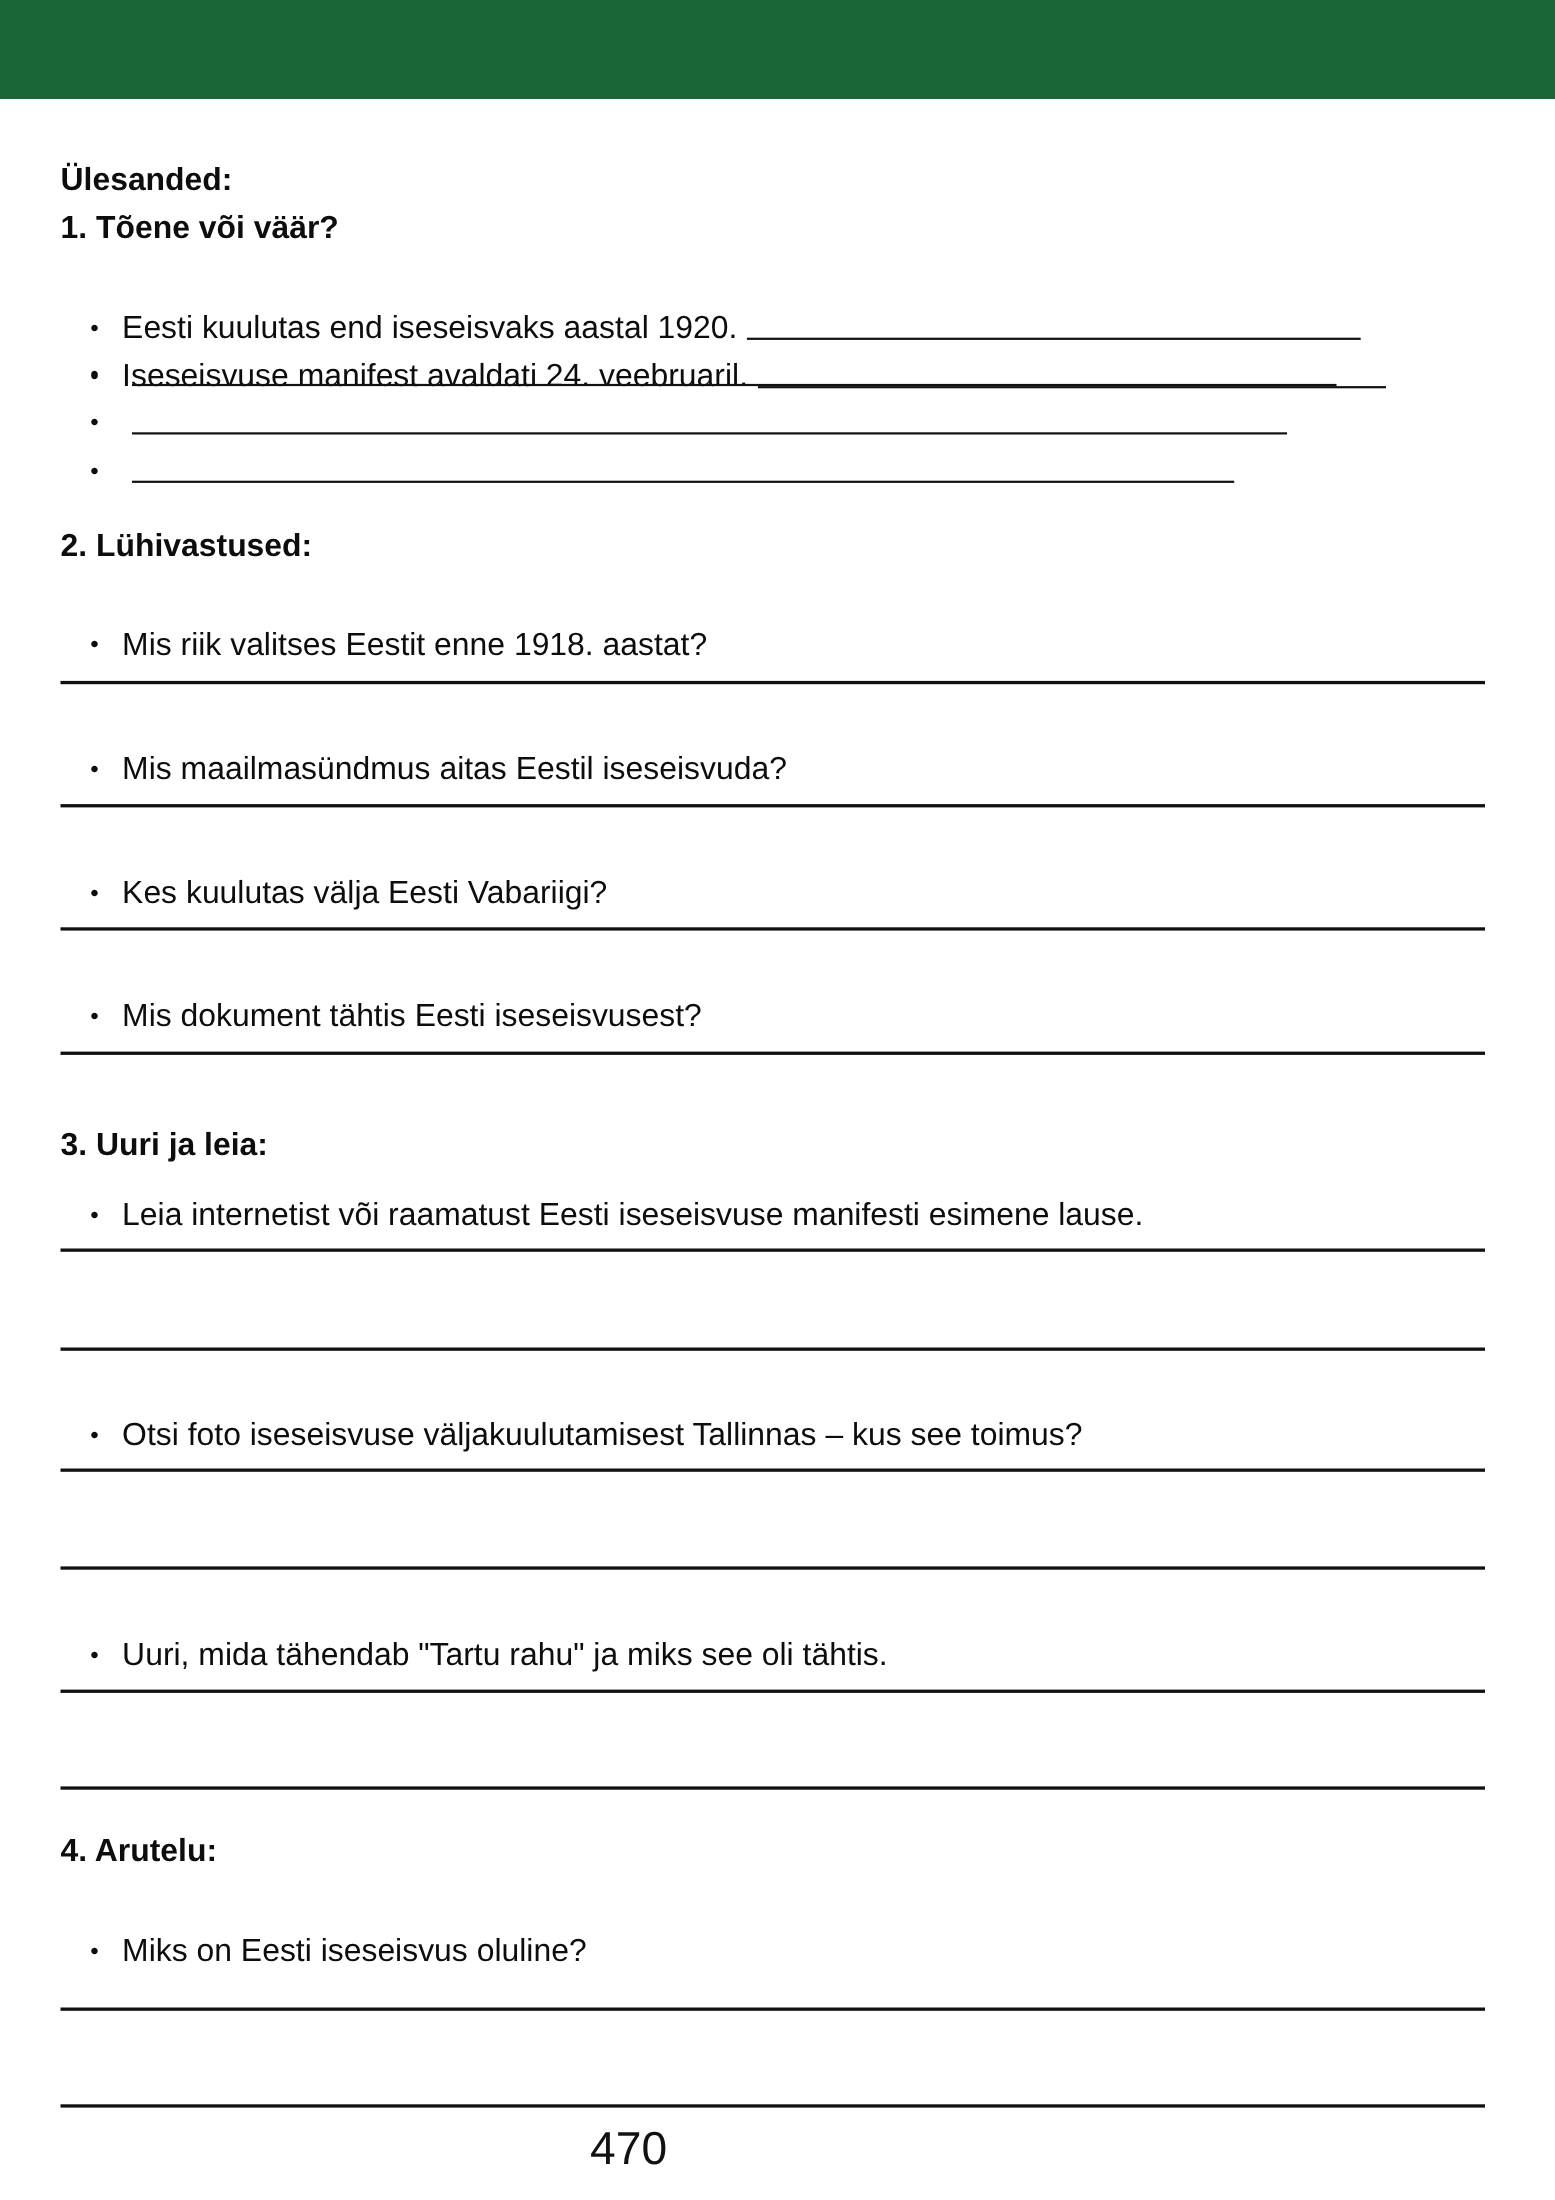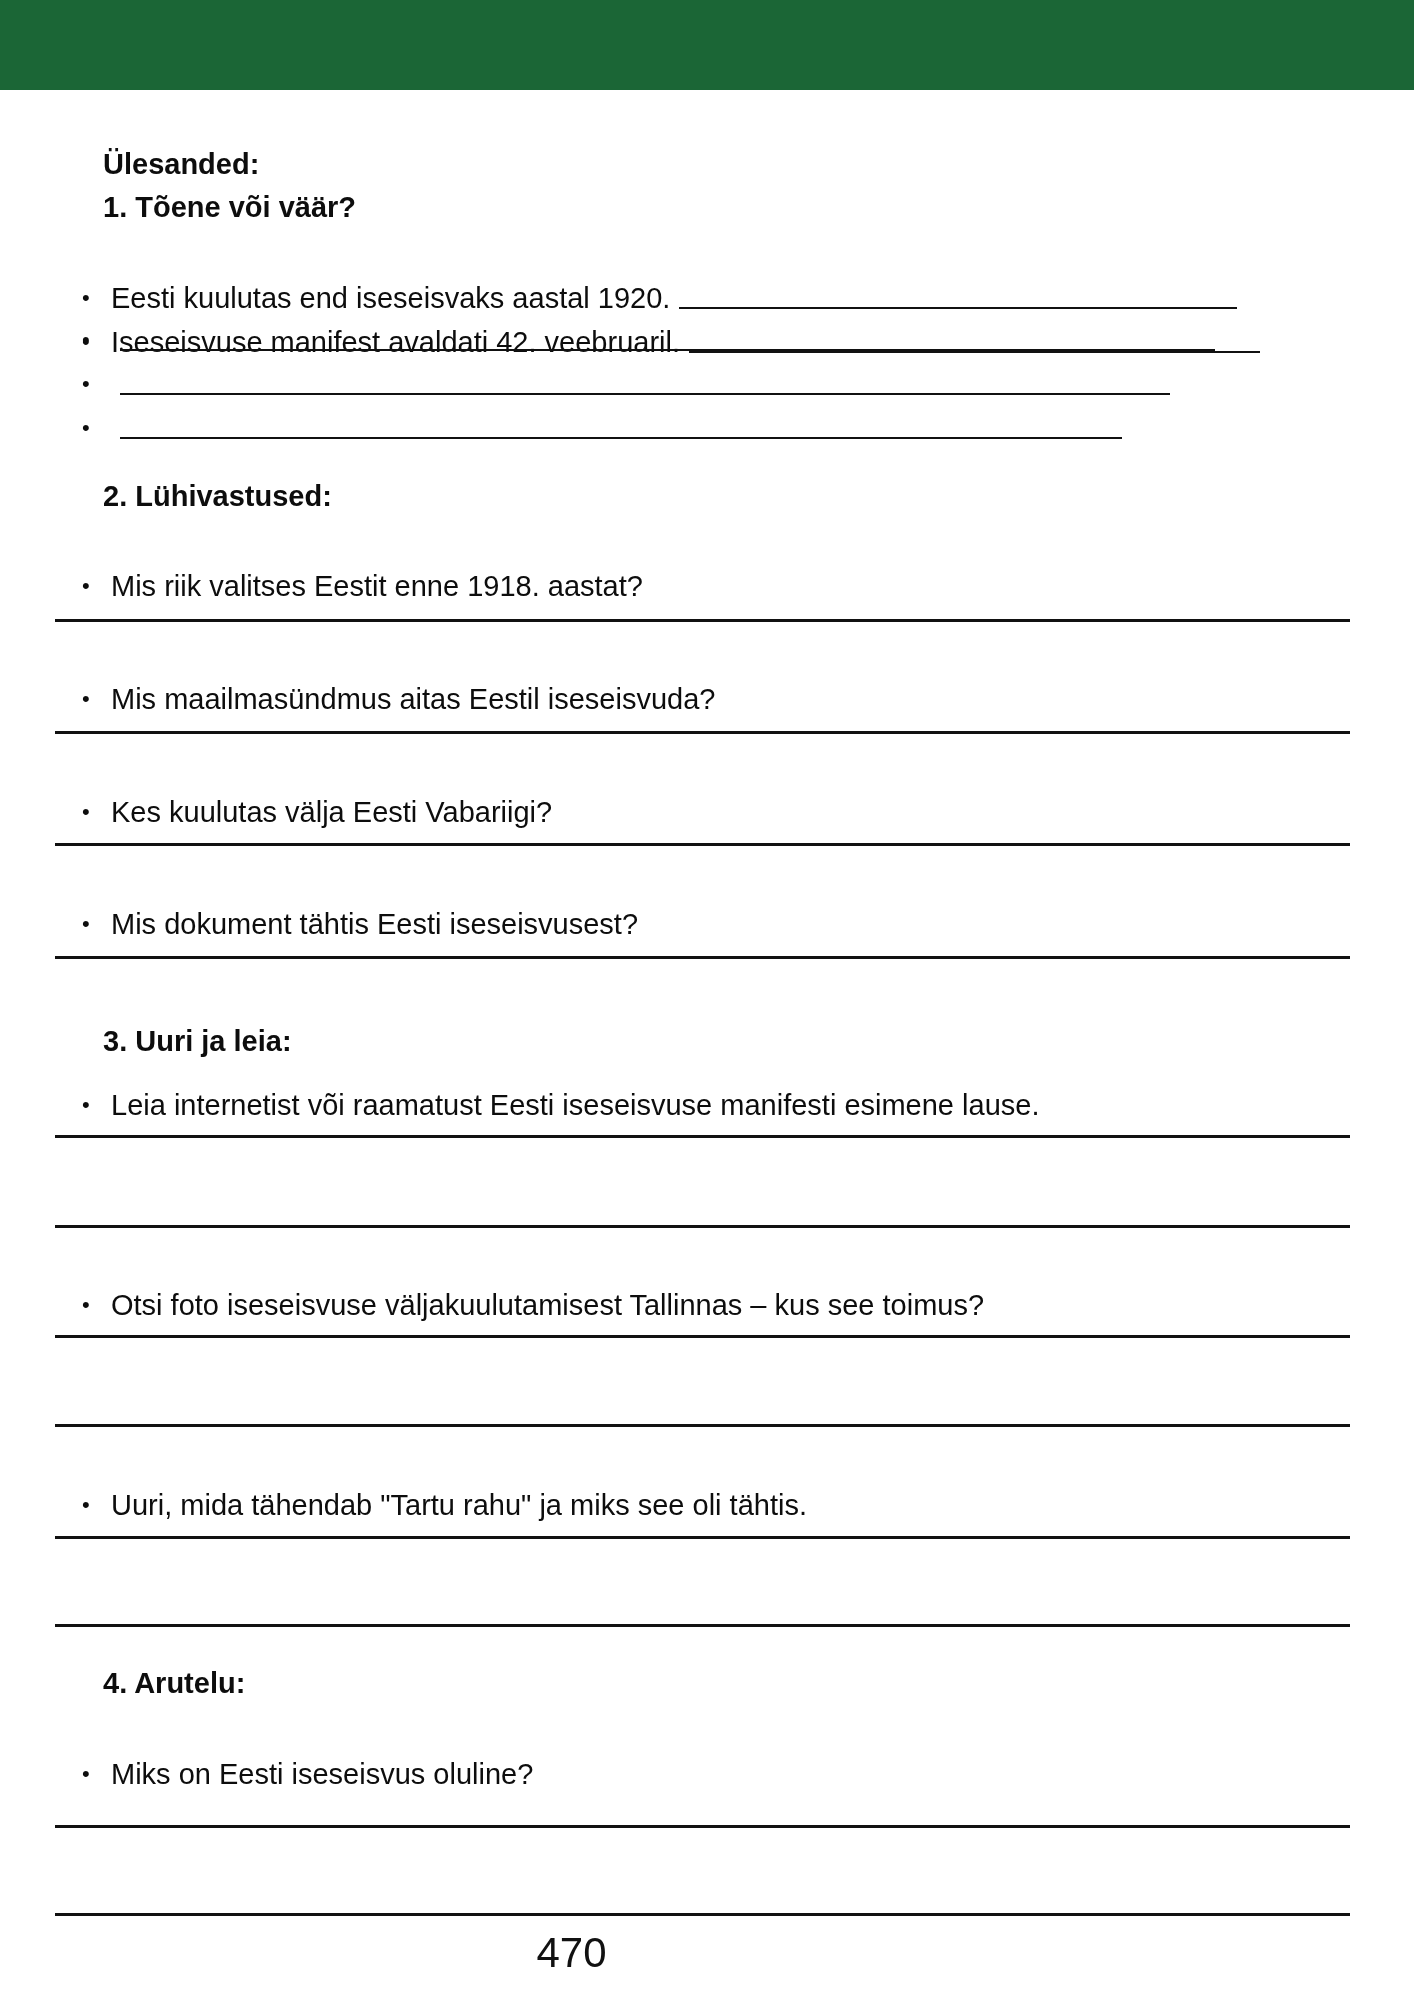--- a/index.html
+++ b/index.html
@@ -3,21 +3,21 @@
 <meta charset="utf-8">
 <style>
   html, body { margin: 0; padding: 0; }
   body {
     width: 1414px; height: 2000px; position: relative; overflow: hidden;
     background: #ffffff; color: #0d0d0d;
     font-family: "Liberation Sans", "DejaVu Sans", sans-serif;
   }
   .topbar { position: absolute; left: 0; top: 0; width: 1414px; height: 90px; background: #1b6636; }
   .abs { position: absolute; white-space: nowrap; }
-  .heading { font-weight: bold; font-size: 29px; line-height: 34px; left: 55px; margin-left: 48px; }
+  .heading { font-weight: bold; font-size: 29px; line-height: 34px; left: 55px; }
   .item { left: 82px; font-size: 29px; line-height: 34px; display: flex; align-items: flex-end; }
   .bullet { width: 29px; display: inline-block; font-size: 22px; line-height: 34px; }
   .item-text { display: inline-block; margin-top: 47px; }
   .blank { flex: 1; border-bottom: 2px solid #111; height: 24px; margin-left: 9px; margin-bottom: 6px; }
   .tf1 { width: 1155px; } .tf2 { width: 1178px; } .tf3 { width: 1133px; } .tf4 { width: 1088px; } .tf5 { width: 1040px; }
   .rule { position: absolute; left: 55px; width: 1295px; height: 0; border-top: 3px solid #111; }
   .pagenum { position: absolute; left: 0; width: 1143px; text-align: center; top: 1928px; font-size: 42px; line-height: 50px; color: #111; }
 </style>
 </head>
 <body>
@@ -28,21 +28,21 @@
 
 <div class="abs heading" style="top:190px">1. Tõene või väär?</div>
 
 <div class="abs item tf1" style="top:234px">
   <span class="bullet">•</span>
   <span class="item-text">Eesti kuulutas end iseseisvaks aastal 1920.</span>
   <span class="blank"></span>
 </div>
 <div class="abs item tf2" style="top:278px">
   <span class="bullet">•</span>
-  <span class="item-text">Iseseisvuse manifest avaldati 42. veebruaril.</span>
+  <span class="item-text">Iseseisvuse manifest avaldati 24. veebruaril.</span>
   <span class="blank"></span>
 </div>
 <div class="abs item tf3" style="top:323px">
   <span class="bullet">•</span>
   <span class="blank"></span>
 </div>
 <div class="abs item tf4" style="top:367px">
   <span class="bullet">•</span>
   <span class="blank"></span>
 </div>

